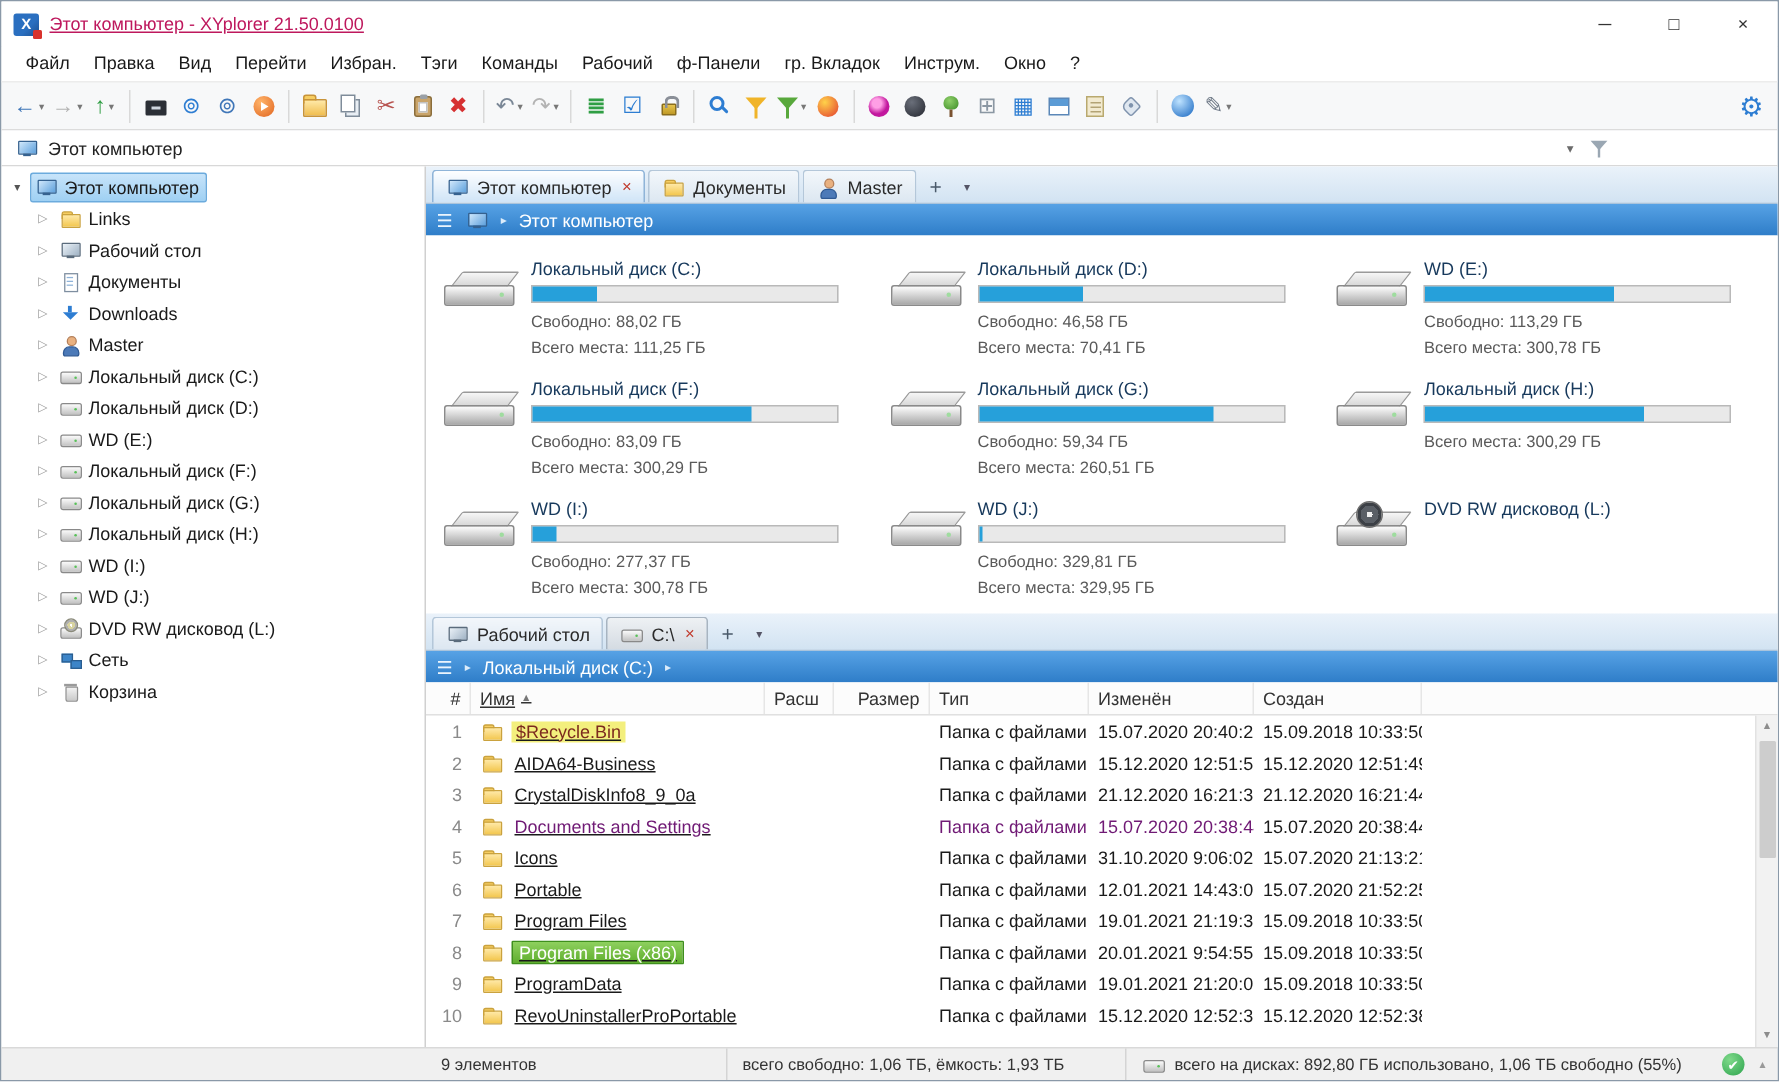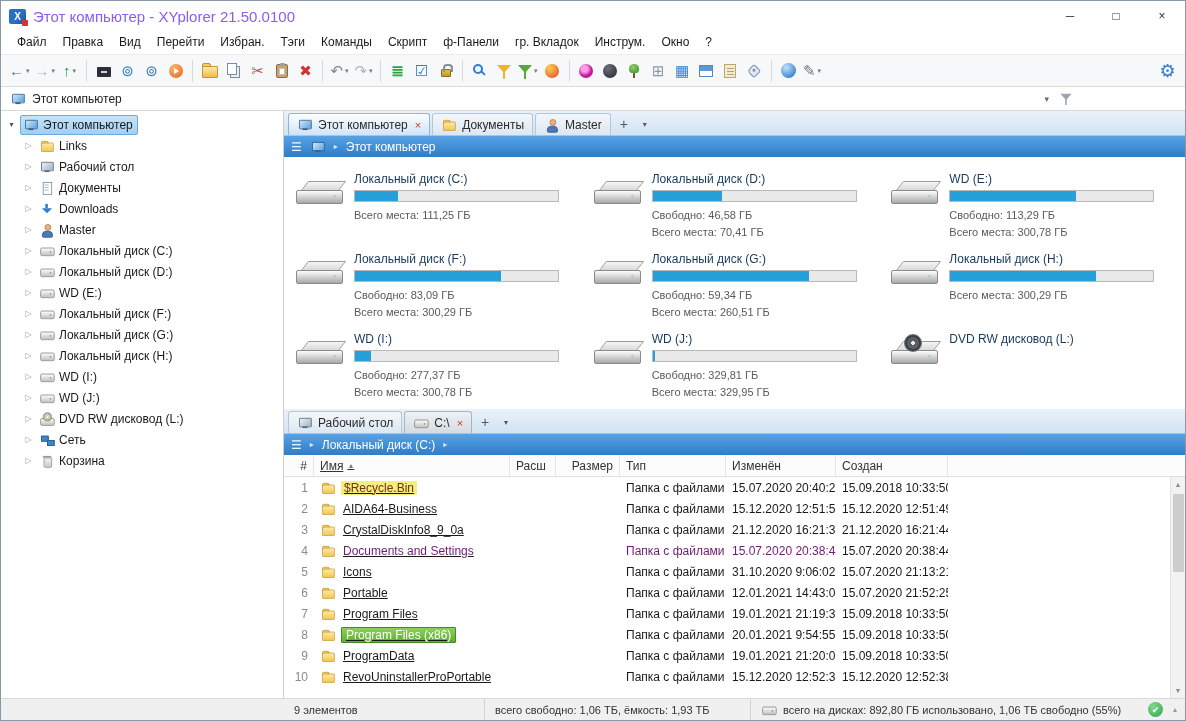--- a/index.html
+++ b/index.html
@@ -4,21 +4,21 @@
 <style>
   * { box-sizing: border-box; margin: 0; padding: 0; }
   html,body { width:1186px; height:721px; overflow:hidden; }
   body { font-family:"Liberation Sans", sans-serif; font-size:12px; color:#222; background:#fff; }
   .window { width:1186px; height:721px; display:flex; flex-direction:column; background:#fff; border:1px solid #8a99a8; }
 
   
   .titlebar { height:30px; display:flex; align-items:center; padding-left:8px; gap:7px; background:#fff; flex:none; }
   .app-icon { width:17px; height:15px; background:linear-gradient(135deg,#2a6fc0 60%,#1c4f90); border-radius:2px; position:relative; color:#fff; font-size:10px; font-weight:bold; display:flex; align-items:center; justify-content:center; }
   .app-icon::after { content:""; position:absolute; right:-2px; bottom:-2px; width:6px; height:6px; background:#d8322c; border-radius:1px; }
-  .title-text { font-size:15px; color:#8b5cf6; }
+  .title-text { font-size:12px; color:#be185d;text-decoration:underline; }
   .win-controls { margin-left:auto; display:flex; height:30px; }
   .wbtn { width:46px; height:30px; display:flex; align-items:center; justify-content:center; font-size:12px; color:#333; }
 
   
   .menubar { height:23px; display:flex; align-items:center; padding-left:8px; flex:none; background:#fff; }
   .menu-item { padding:0 8px; line-height:23px; font-size:12px; color:#1a1a1a; }
 
   
   .toolbar { height:33px; background:#f7f8f9; border-top:1px solid #ececec; border-bottom:1px solid #dcdcdc; display:flex; align-items:center; padding:0 6px; gap:1px; flex:none; }
   .tbtn { min-width:23px; height:26px; display:flex; align-items:center; justify-content:center; border-radius:3px; padding:0 2px; }
@@ -189,21 +189,21 @@
   </div>
 
   <div class="menubar">
     <span class="menu-item">Файл</span>
     <span class="menu-item">Правка</span>
     <span class="menu-item">Вид</span>
     <span class="menu-item">Перейти</span>
     <span class="menu-item">Избран.</span>
     <span class="menu-item">Тэги</span>
     <span class="menu-item">Команды</span>
-    <span class="menu-item">Скрипт</span>
+    <span class="menu-item">Рабочий</span>
     <span class="menu-item">ф-Панели</span>
     <span class="menu-item">гр. Вкладок</span>
     <span class="menu-item">Инструм.</span>
     <span class="menu-item">Окно</span>
     <span class="menu-item">?</span>
   </div>
 
   <div class="toolbar">
     <div class="tbtn">
         <span class="tg c-blue">←</span>
@@ -481,20 +481,21 @@
       <div class="drives">
         <div class="drive">
           <div class="bdrive">
               <i class="dot"></i>
             </div>
           <div class="drive-info">
             <div class="drive-name">Локальный диск (C:)</div>
             <div class="drive-bar">
                 <div class="fill" style="width: 21%;"></div>
               </div>
+            <div class="drive-free">Свободно: 88,02 ГБ</div>
             <div class="drive-total">Всего места: 111,25 ГБ</div>
           </div>
         </div>
         <div class="drive">
           <div class="bdrive">
               <i class="dot"></i>
             </div>
           <div class="drive-info">
             <div class="drive-name">Локальный диск (D:)</div>
             <div class="drive-bar">

